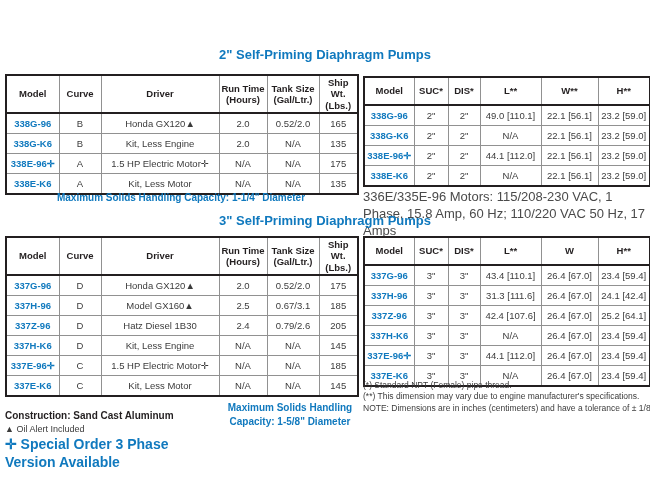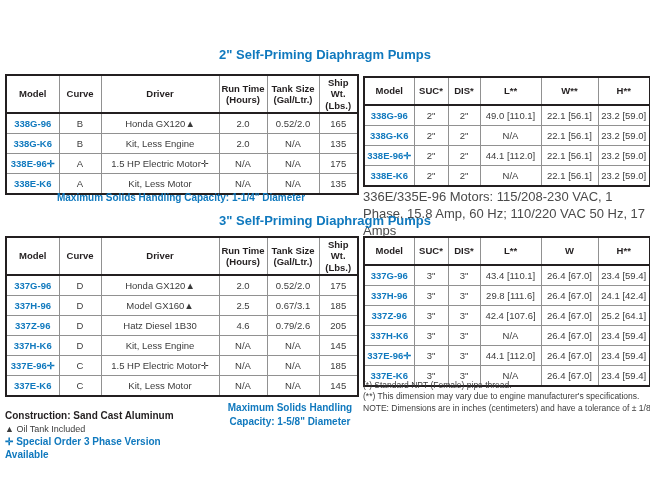--- a/index.html
+++ b/index.html
@@ -42,21 +42,21 @@
     position:absolute; left:5px; top:192px; width:352px; text-align:center;
     color:#1079be; font-weight:bold; font-size:10px;
   }
   .motor-note {
     position:absolute; left:363px; top:189px; width:287px;
     font-size:13px; color:#4a4a4a; line-height:1.3;
   }
   .footer-left { position:absolute; left:5px; top:410px; width:190px; }
   .construction { font-size:10px; font-weight:bold; color:#231f20; line-height:1.25; }
   .oil-alert { font-size:9px; color:#3b3b3b; line-height:1.35; }
-  .special-order { font-size:10px; font-weight:bold; color:#1079be; line-height:1.3; }
+  .special-order { font-size:14px; font-weight:bold; color:#1079be; line-height:1.3; }
 
   .solids-note-3 {
     position:absolute; left:210px; top:393px; width:160px; text-align:center;
     color:#1079be; font-weight:bold; font-size:10px; line-height:1.35;margin-top:8px;
   }
   .footer-right {
     position:absolute; left:363px; top:380px; width:287px;
     font-size:8.5px; color:#3b3b3b; line-height:1.35;
   }
   .footer-right div { white-space:nowrap; }
@@ -223,21 +223,21 @@
           <td>D</td>
           <td>Model GX160▲</td>
           <td>2.5</td>
           <td>0.67/3.1</td>
           <td>185</td>
         </tr>
         <tr>
           <td class="model">337Z-96</td>
           <td>D</td>
           <td>Hatz Diesel 1B30</td>
-          <td>4.6</td>
+          <td>2.4</td>
           <td>0.79/2.6</td>
           <td>205</td>
         </tr>
         <tr>
           <td class="model">337H-K6</td>
           <td>D</td>
           <td>Kit, Less Engine</td>
           <td>N/A</td>
           <td>N/A</td>
           <td>145</td>
@@ -286,21 +286,21 @@
           <td>3"</td>
           <td>3"</td>
           <td>43.4 [110.1]</td>
           <td>26.4 [67.0]</td>
           <td>23.4 [59.4]</td>
         </tr>
         <tr>
           <td class="model">337H-96</td>
           <td>3"</td>
           <td>3"</td>
-          <td>29.8 [111.6]</td>
+          <td>31.3 [111.6]</td>
           <td>26.4 [67.0]</td>
           <td>24.1 [42.4]</td>
         </tr>
         <tr>
           <td class="model">337Z-96</td>
           <td>3"</td>
           <td>3"</td>
           <td>42.4 [107.6]</td>
           <td>26.4 [67.0]</td>
           <td>25.2 [64.1]</td>
@@ -327,21 +327,21 @@
           <td>3"</td>
           <td>N/A</td>
           <td>26.4 [67.0]</td>
           <td>23.4 [59.4]</td>
         </tr>
       </tbody>
     </table>
 
   <div class="footer-left">
     <div class="construction">Construction: Sand Cast Aluminum</div>
-    <div class="oil-alert">▲ Oil Tank Included</div>
+    <div class="oil-alert">▲ Oil Alert Included</div>
     <div class="special-order">✛ Special Order 3 Phase Version Available</div>
   </div>
 
   <div class="solids-note-3">
     <div>Maximum Solids Handling</div>
     <div>Capacity: 1-5/8" Diameter</div>
   </div>
 
   <div class="footer-right">
     <div>(*) Standard NPT (Female) pipe thread.</div>

